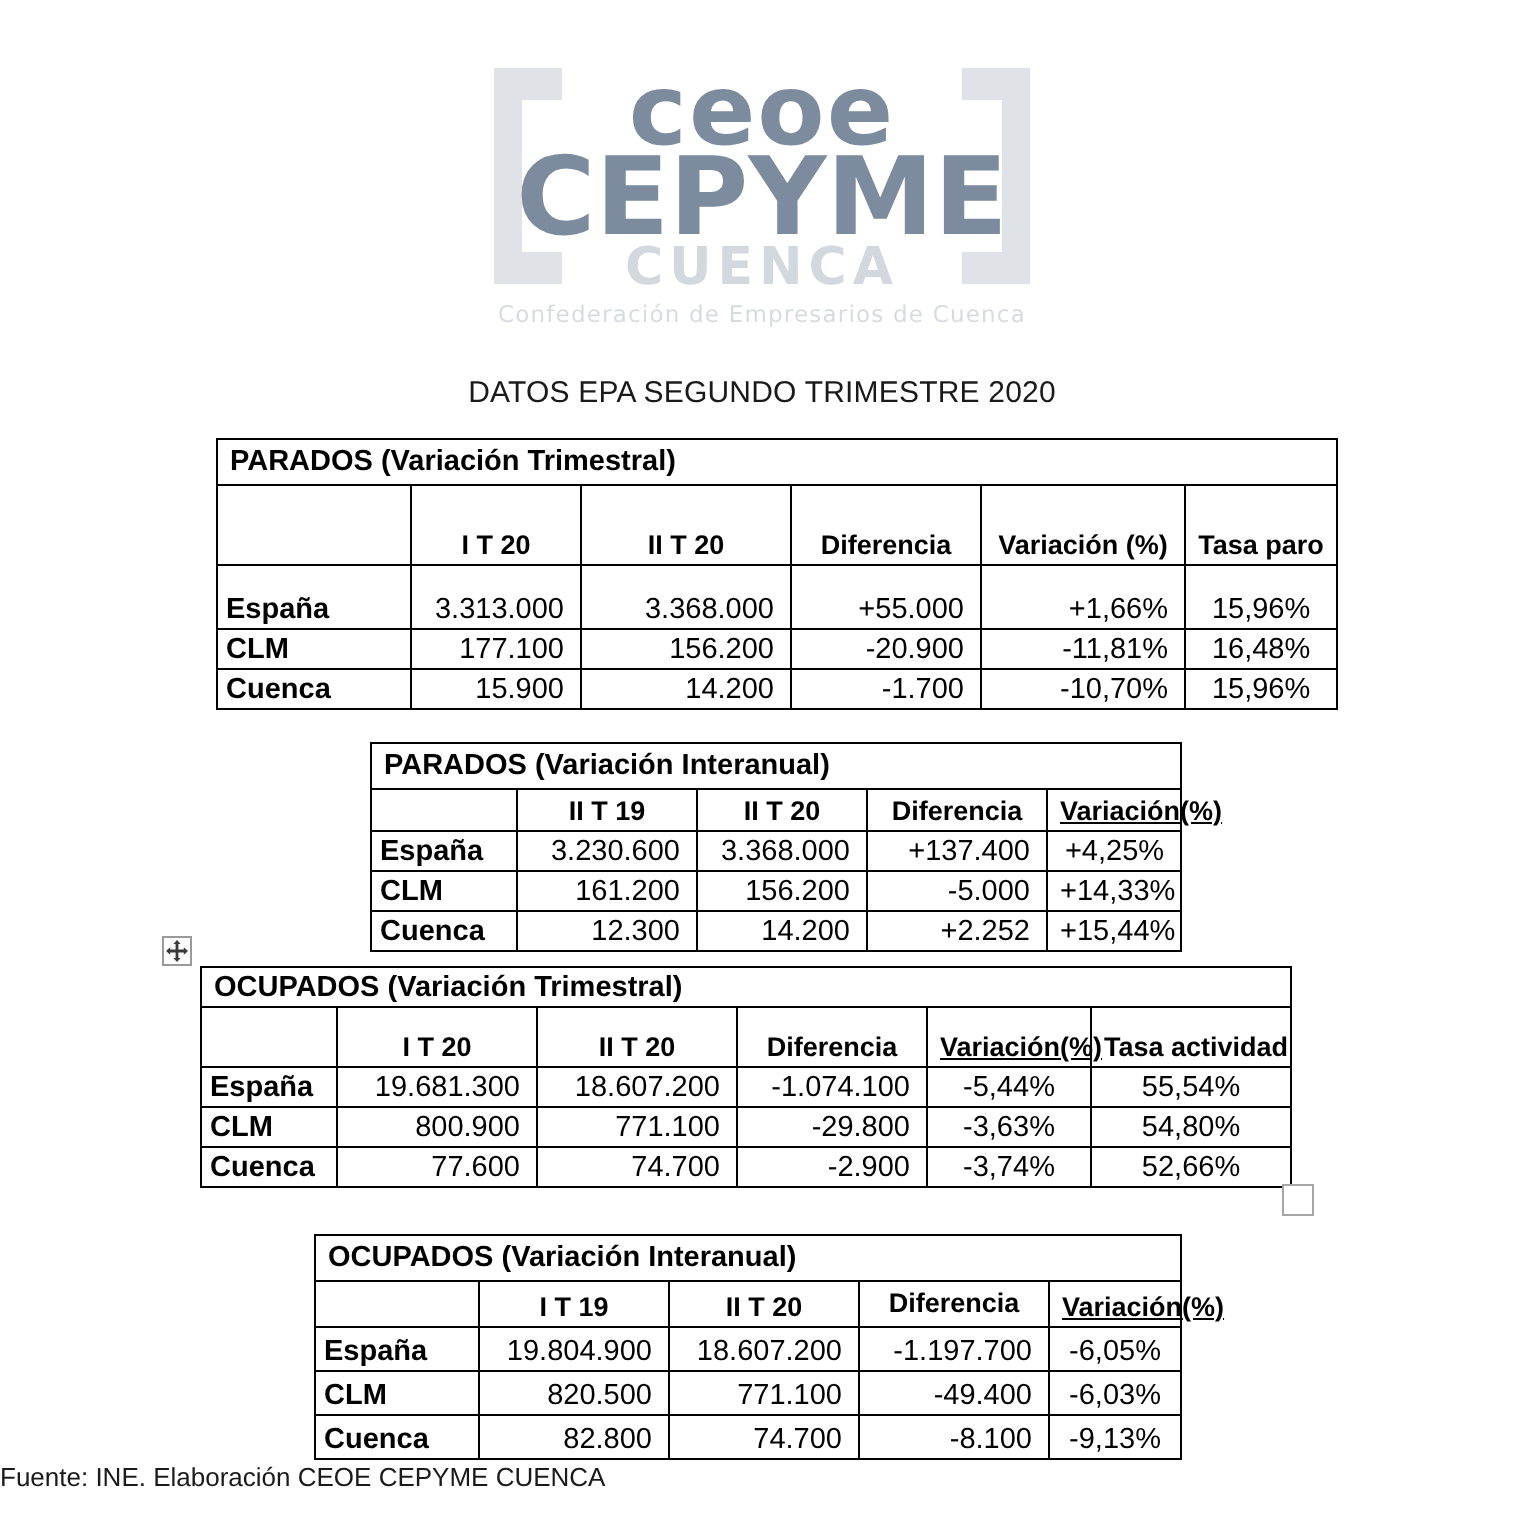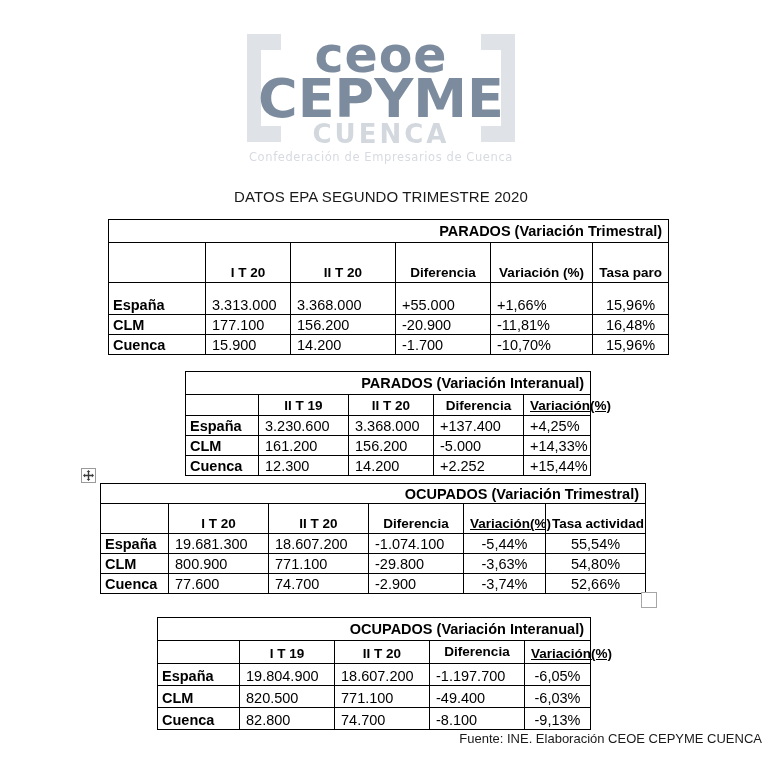--- a/index.html
+++ b/index.html
@@ -116,21 +116,21 @@
     table-layout: fixed;
   }
   .tbl td, .tbl th {
     border: 1.3px solid #000;
     padding: 0 6px;
     font-weight: 400;
     vertical-align: bottom;
     white-space: nowrap;
   }
   .tbl .title-cell {
-    text-align: right;
+    text-align: left;
     font-weight: 700;
     font-size: 14.5px;
     vertical-align: middle;
     letter-spacing: 0px;
   }
   .tbl .colhead {
     text-align: center;
     font-weight: 700;
     font-size: 13.5px;
     vertical-align: bottom;
@@ -139,21 +139,21 @@
   .tbl .colhead.mid { vertical-align: middle; }
   .tbl .rowlabel {
     text-align: left;
     font-weight: 700;
     font-size: 14.5px;
     vertical-align: bottom;
     padding-bottom: 1px;
     padding-left: 4px;
   }
   .tbl .num {
-    text-align: left;
+    text-align: right;
     vertical-align: bottom;
     padding-bottom: 1px;
     padding-right: 8px;
   }
   .tbl .num.ctr {
     text-align: center;
     padding-right: 6px;
   }
   .und { text-decoration: underline; }
 
@@ -181,21 +181,21 @@
   #table-ocupados-interanual .r-title { height: 23px; }
   #table-ocupados-interanual .r-head  { height: 23px; margin-top: 39px; }
   #table-ocupados-interanual .r-data  { height: 22px; }
 
   
   #footer-source {
     position: absolute;
     left: 0;
     top: 731px;
     width: 762px;
-    text-align: right;
+    text-align: left;
     font-family: "Liberation Sans", sans-serif;
     font-size: 13px;
     color: #1a1a1a;
   }
 
   
   #move-handle {
     position: absolute;
     left: 81px;
     top: 468px;

